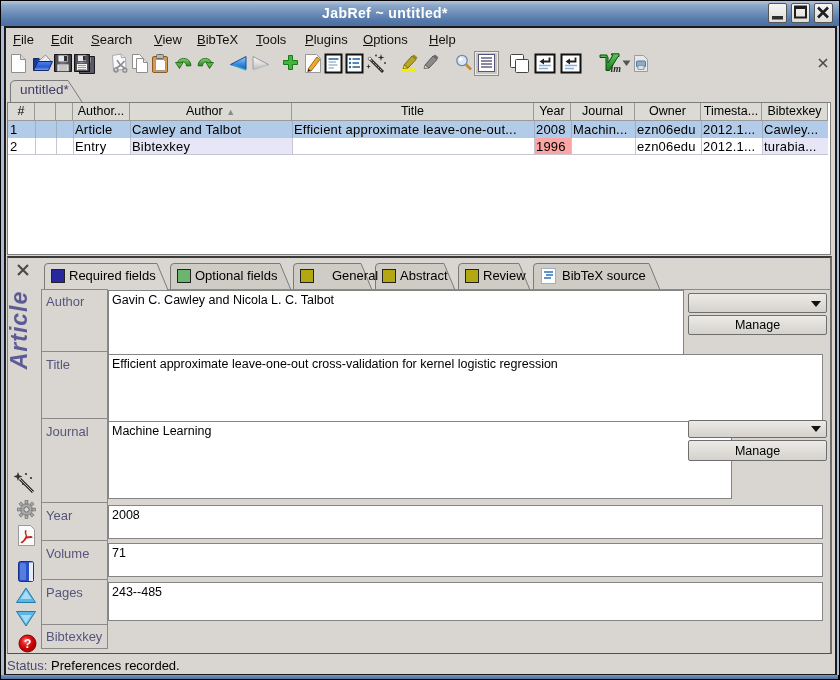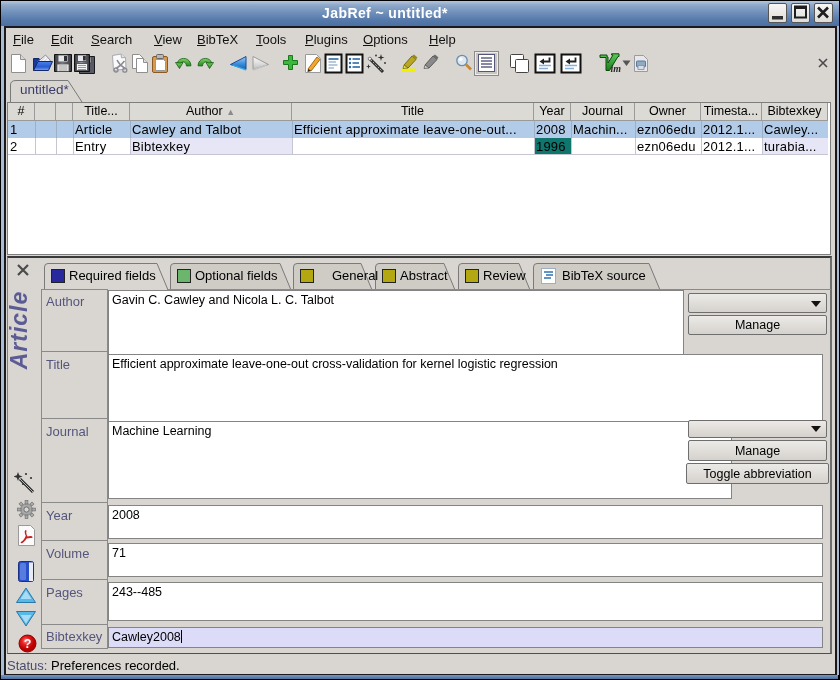--- a/index.html
+++ b/index.html
@@ -251,21 +251,21 @@
 
   <svg class="abs" style="left:0px;top:78px" width="120" height="24">
     <path d="M10.5 24 L10.5 7 Q10.5 2.5 16 2.5 L68 2.5 L82 24" fill="#d9d6d1" stroke="#7a7a7a" stroke-width="1"></path>
   </svg>
   <div class="abs" style="left:20px;top:82px;font-size:13.5px;color:#3c3c6a">untitled*</div>
 
   <div class="abs" id="tablewrap"></div>
   <div class="abs hcell" style="left:8px;width:27px">#</div>
   <div class="abs hcell" style="left:35px;width:21px"></div>
   <div class="abs hcell" style="left:56px;width:17px"></div>
-  <div class="abs hcell" style="left:73px;width:57px">Title...</div>
+  <div class="abs hcell" style="left:73px;width:57px">Author...</div>
   <div class="abs hcell" style="left:130px;width:162px">Author <span style="color:#8a8a8a;font-size:9px">▲</span></div>
   <div class="abs hcell" style="left:292px;width:242px">Title</div>
   <div class="abs hcell" style="left:534px;width:37px">Year</div>
   <div class="abs hcell" style="left:571px;width:64px">Journal</div>
   <div class="abs hcell" style="left:635px;width:66px">Owner</div>
   <div class="abs hcell" style="left:701px;width:61px">Timesta...</div>
   <div class="abs hcell" style="left:762px;width:66px">Bibtexkey</div>
 
   <div class="abs cell" style="left:8px;top:121px;width:27px;background:#b2cbe8">1</div>
   <div class="abs cell" style="left:35px;top:121px;width:21px;background:#b2cbe8"></div>
@@ -275,21 +275,21 @@
   <div class="abs cell" style="left:130px;top:121px;width:162px;background:#b2cbe8">Cawley and Talbot</div>
   <div class="abs cell" style="left:534px;top:121px;width:37px;background:#b2cbe8">2008</div>
   <div class="abs cell" style="left:571px;top:121px;width:64px;background:#b2cbe8">Machin...</div>
   <div class="abs cell" style="left:635px;top:121px;width:66px;background:#b2cbe8">ezn06edu</div>
   <div class="abs cell" style="left:701px;top:121px;width:61px;background:#b2cbe8">2012.1...</div>
   <div class="abs cell" style="left:762px;top:121px;width:66px;background:#b2cbe8">Cawley...</div>
 
   <div class="abs cell" style="left:8px;top:138px;width:27px">2</div>
   <div class="abs cell" style="left:73px;top:138px;width:57px">Entry</div>
   <div class="abs cell" style="left:130px;top:138px;width:162px;background:#e6e6f6">Bibtexkey</div>
-  <div class="abs cell" style="left:534px;top:138px;width:37px;background:#0f766e">1996</div>
+  <div class="abs cell" style="left:534px;top:138px;width:37px;background:#fca5a5">1996</div>
   <div class="abs cell" style="left:635px;top:138px;width:66px">ezn06edu</div>
   <div class="abs cell" style="left:701px;top:138px;width:61px">2012.1...</div>
   <div class="abs cell" style="left:762px;top:138px;width:66px;background:#e6e6f6">turabia...</div>
   <svg class="abs" style="left:8px;top:121px" width="820" height="34">
     <g stroke="#9eb0c4" stroke-width="1">
       <line x1="27.5" y1="0" x2="27.5" y2="17"></line>
         <line x1="48.5" y1="0" x2="48.5" y2="17"></line>
         <line x1="65.5" y1="0" x2="65.5" y2="17"></line>
         <line x1="122.5" y1="0" x2="122.5" y2="17"></line>
         <line x1="284.5" y1="0" x2="284.5" y2="17"></line>
@@ -416,30 +416,28 @@
   <div class="abs flabel" style="left:46px;top:546px">Volume</div>
   <div class="abs flabel" style="left:46px;top:585px">Pages</div>
   <div class="abs flabel" style="left:46px;top:629px">Bibtexkey</div>
 
   <div class="abs tbox" style="left:108px;top:290px;width:576px;height:68px">Gavin C. Cawley and Nicola L. C. Talbot</div>
   <div class="abs tbox" style="left:108px;top:354px;width:715px;height:79px">Efficient approximate leave-one-out cross-validation for kernel logistic regression</div>
   <div class="abs tbox" style="left:108px;top:421px;width:624px;height:78px">Machine Learning</div>
   <div class="abs tbox" style="left:108px;top:505px;width:715px;height:34px">2008</div>
   <div class="abs tbox" style="left:108px;top:543px;width:715px;height:34px">71</div>
   <div class="abs tbox" style="left:108px;top:582px;width:715px;height:39px">243--485</div>
-  <div class="abs tbox" style="left:108px;top:627px;width:715px;height:21px;background:#dcdcf8">Cawley2008<span style="display:inline-block;width:1.5px;height:13px;background:#000;vertical-align:-2px"></span></div>
 
   <div class="abs btn" style="left:688px;top:293px;width:139px;height:20px"></div>
   <svg class="abs" style="left:810px;top:300px" width="12" height="8">
       <path d="M1 1 L11 1 L6 7 Z" fill="#111"></path>
     </svg>
   <div class="abs btn" style="left:688px;top:315px;width:139px;height:20px;line-height:19px">Manage</div>
   <div class="abs btn" style="left:688px;top:420px;width:139px;height:18px"></div>
   <svg class="abs" style="left:810px;top:425px" width="12" height="8">
       <path d="M1 1 L11 1 L6 7 Z" fill="#111"></path>
     </svg>
   <div class="abs btn" style="left:688px;top:440px;width:139px;height:21px;line-height:20px">Manage</div>
-  <div class="abs btn" style="left:686px;top:463px;width:143px;height:21px;line-height:20px">Toggle abbreviation</div>
 
   <div class="abs" id="statusbar">
       <span style="position:absolute;left:1px;top:3px"><span style="color:#4a4a6e">Status:</span> <span style="color:#000">Preferences recorded.</span></span>
     </div>
 </div>
 
 </body></html>

